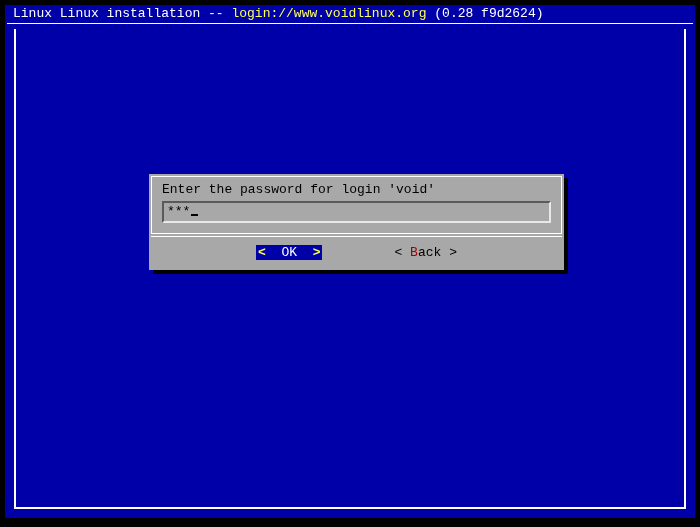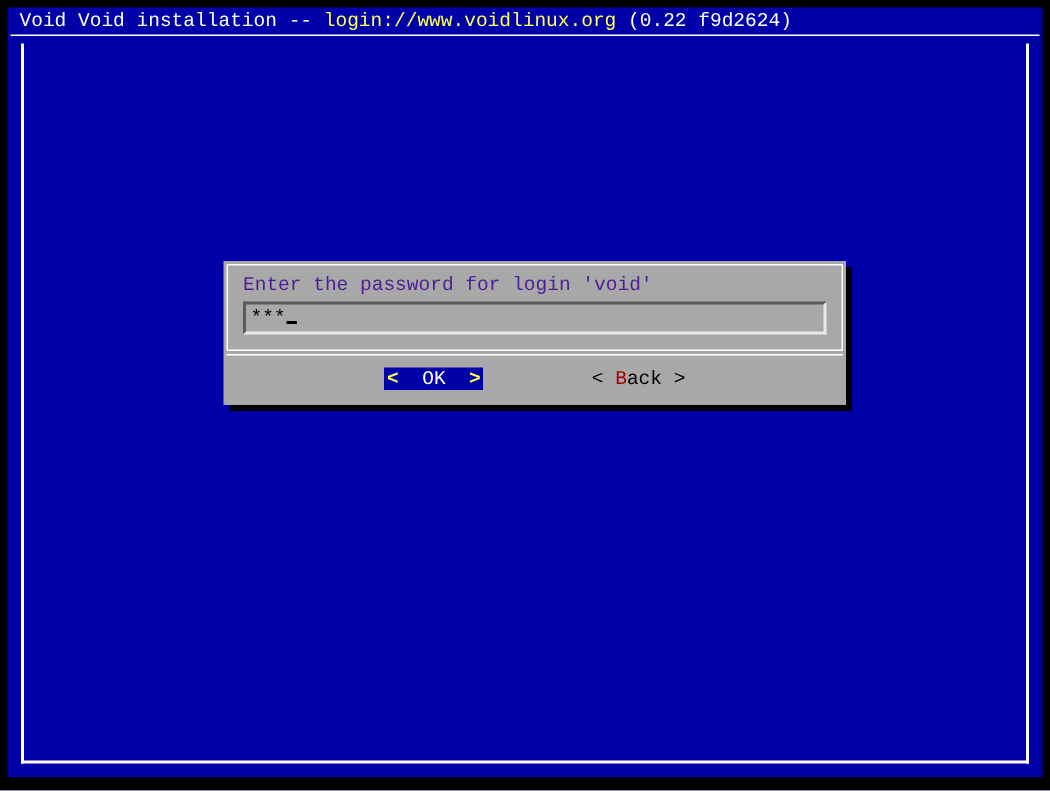--- a/index.html
+++ b/index.html
@@ -50,21 +50,21 @@
     width: 415px;
     background: #a8a8a8; 
     box-shadow: 4px 4px 0 0 #000;
   }
   .dialog-inner {
     border: 1px solid #fff;
     margin: 2px;
     padding: 0;
   }
   .prompt-row {
-    color: #4c1d95;
+    color: #000000;
     padding: 5px 10px 2px 10px;
     white-space: pre;
   }
   .input-wrap {
     margin: 2px 10px 10px 10px;
     height: 22px;
     border-left: 2px solid #5a5a5a;
     border-top: 2px solid #5a5a5a;
     border-right: 2px solid #e8e8e8;
     border-bottom: 2px solid #e8e8e8;
@@ -103,21 +103,21 @@
     padding: 0 2px;
   }
   .btn-selected .angle { color: #ffff55; font-weight: bold; }
 </style>
 </head>
 <body>
 
 <div class="terminal">
   <div class="screen">
 
-    <div class="titlebar"><span>Void Void installation -- </span><span class="url">login://www.voidlinux.org</span><span> (0.22 f9d2624)</span></div>
+    <div class="titlebar"><span>Linux Linux installation -- </span><span class="url">login://www.voidlinux.org</span><span> (0.28 f9d2624)</span></div>
     <div class="hline"></div>
     <div class="outer-frame"></div>
 
     <div class="dialog">
       <div class="dialog-inner">
         <div class="prompt-row">Enter the password for login 'void'</div>
         <div class="input-wrap"><span>***</span><span class="cursor"></span></div>
       </div>
       <div class="sep"></div>
       <div class="button-row">

